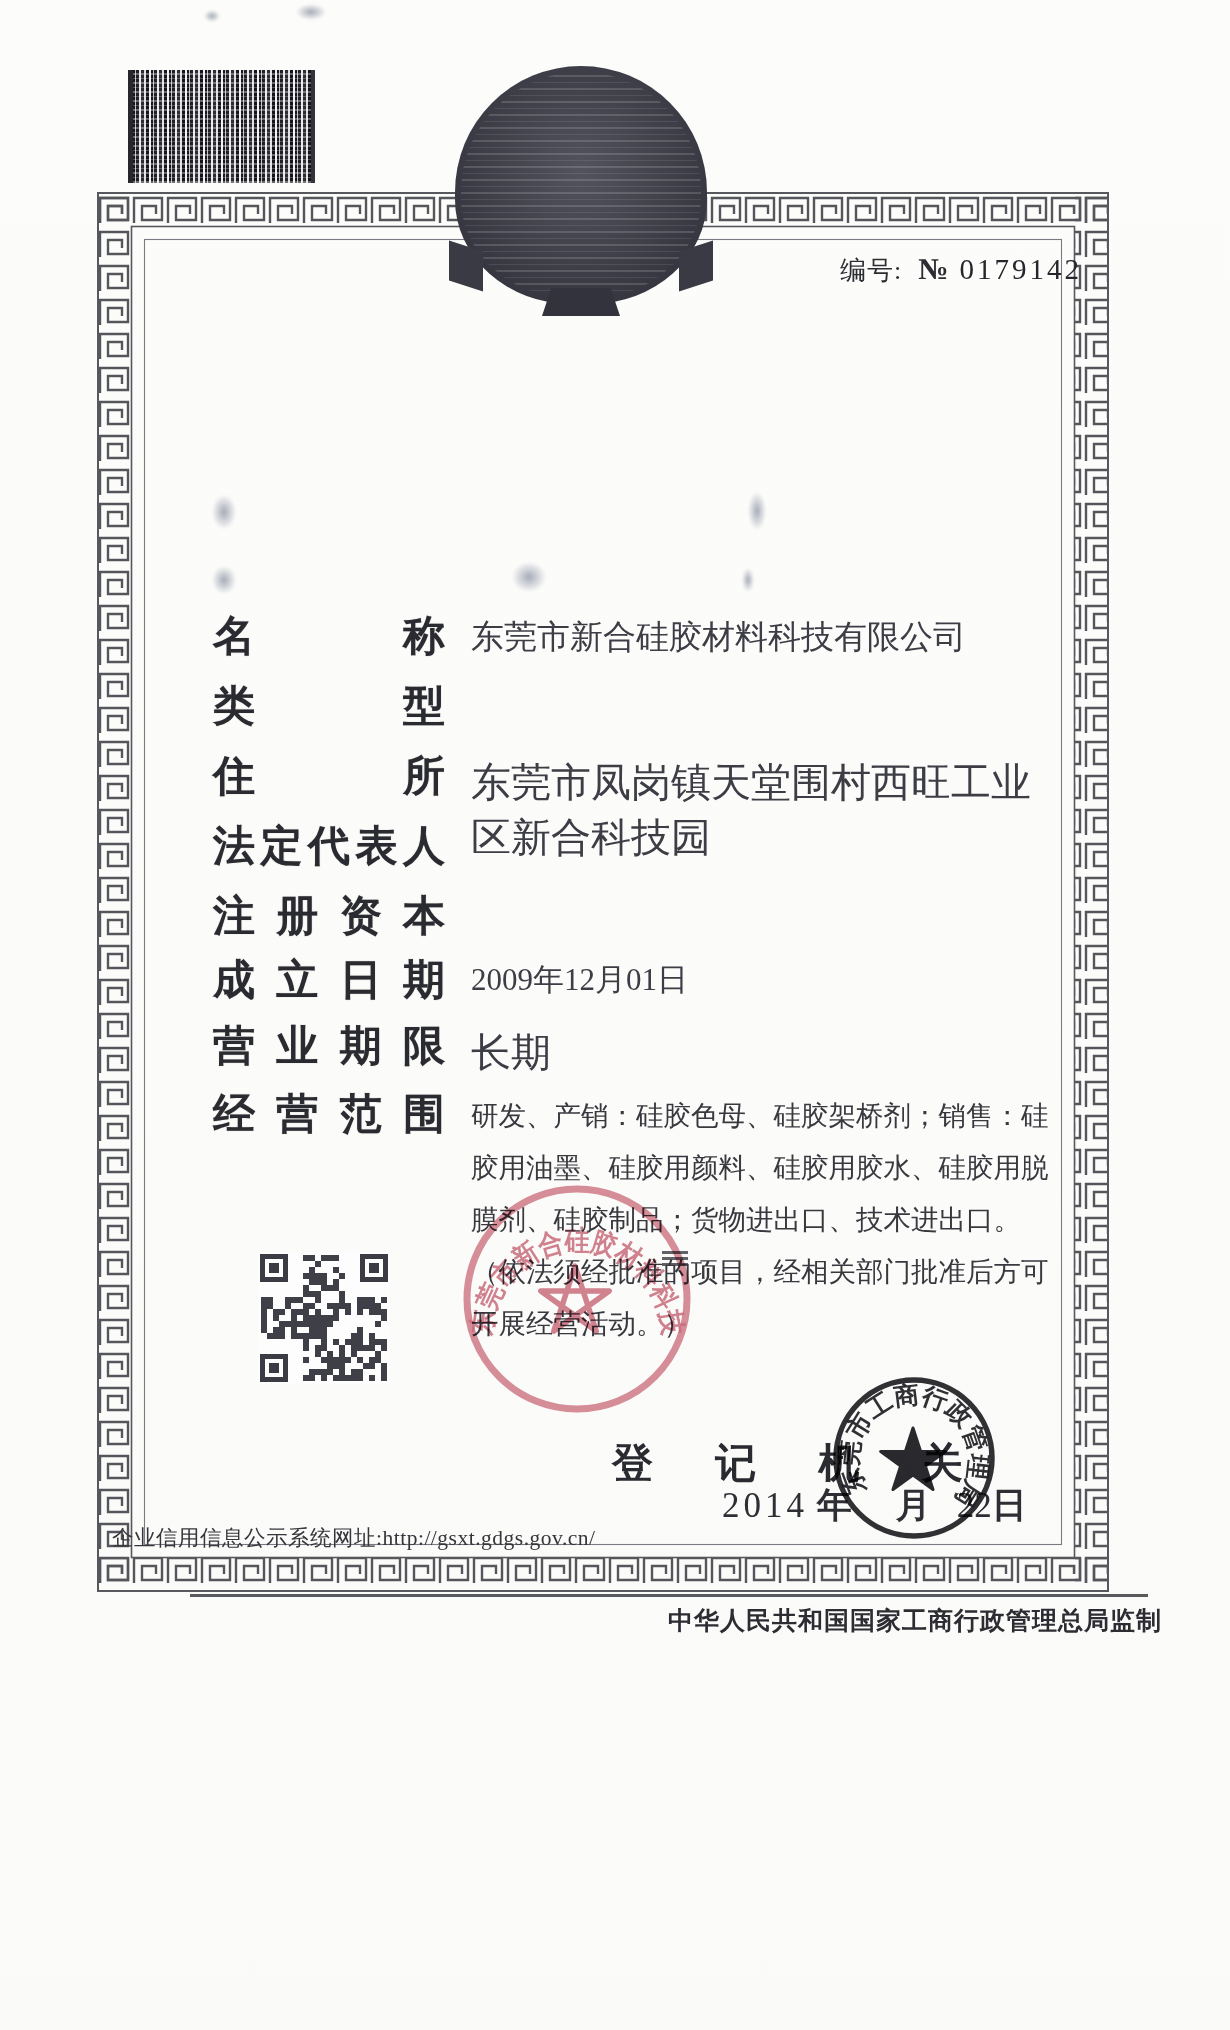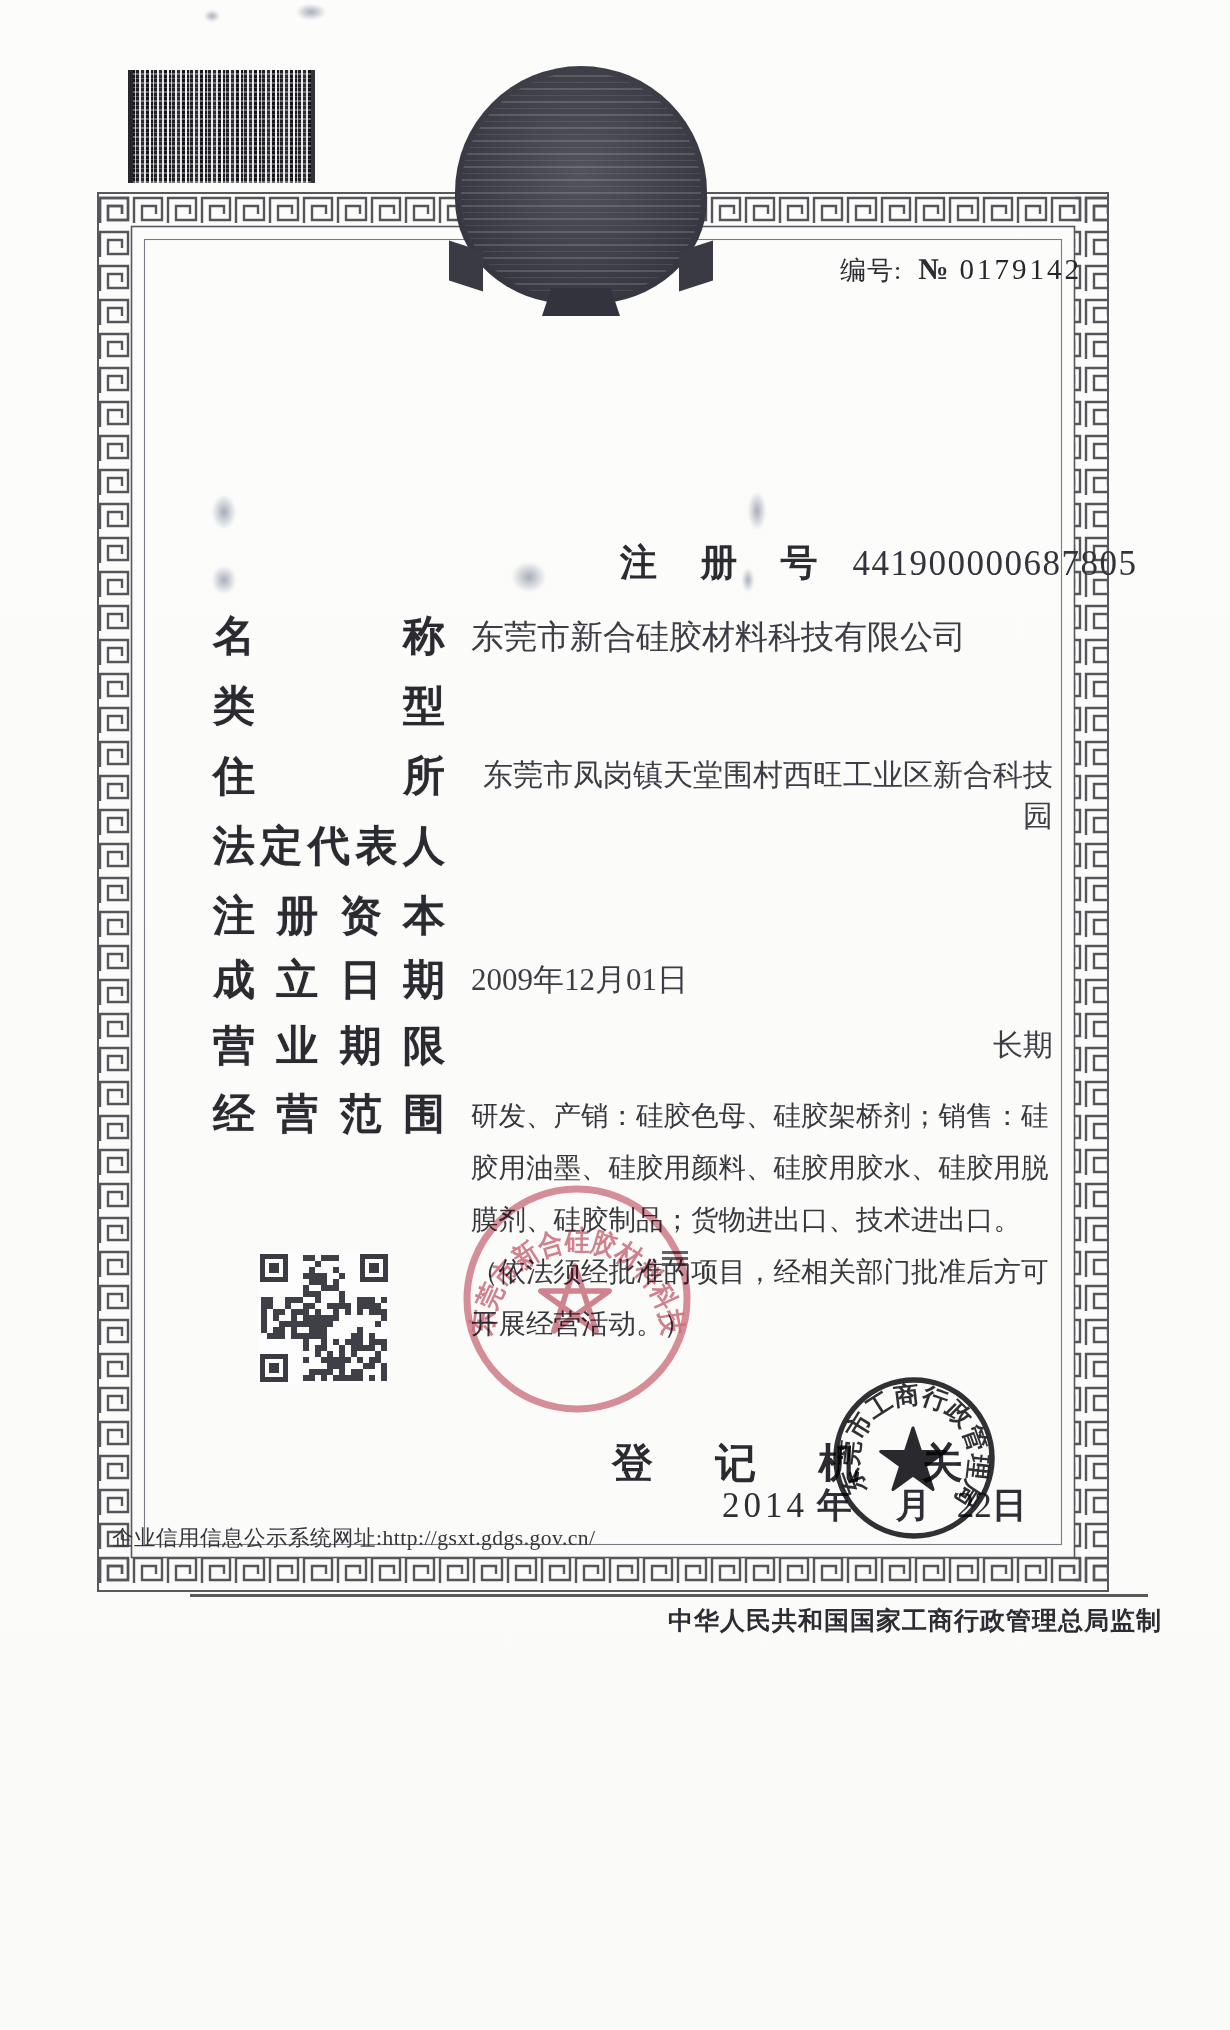--- a/index.html
+++ b/index.html
@@ -44,21 +44,21 @@
   .regno .lbl{font-size:37px;font-weight:bold;letter-spacing:17px;color:#2b2b32;}
   .regno .val{font-size:35px;letter-spacing:1.5px;color:#33333c;margin-left:14px;}
 
   
   .row{position:absolute;left:213px;width:840px;z-index:4;}
   .flabel{display:flex;justify-content:space-between;width:232px;
     font-size:42px;font-weight:bold;color:#2a2a31;float:left;
     text-shadow:0 0 1px rgba(30,30,36,.4);}
   .fvalue{margin-left:258px;font-size:31px;color:#3d3d46;padding-top:7px;
     font-family:"Liberation Serif","DejaVu Serif",serif;}
-  .fvalue.small{font-size:30px;text-align:right;}
+  .fvalue.small{font-size:40px;}
   .fvalue.scope{font-size:27.5px;line-height:52px;width:588px;padding-top:4px;color:#38383f;}
   .scope-mark{position:absolute;left:662px;top:1250px;width:26px;height:16px;z-index:4;
     background:repeating-linear-gradient(0deg,#3c3c42 0 3px,transparent 3px 6px);opacity:.8;}
 
   
   .qr{left:258px;top:1252px;width:132px;height:132px;z-index:4;background:#fdfdfd;}
   .qr .m{position:absolute;background:#3f3f48;}
   .qr .finder{position:absolute;width:28px;height:28px;border:5px solid #3b3b44;box-sizing:border-box;background:#fdfdfd;}
   .qr .finder::after{content:"";position:absolute;left:4px;top:4px;width:10px;height:10px;background:#3b3b44;}
   .qr .f-tl{left:2px;top:2px;} .qr .f-tr{right:2px;top:2px;} .qr .f-bl{left:2px;bottom:2px;}
@@ -108,24 +108,20 @@
     <rect x="1" y="1" width="1010" height="1398" fill="none" stroke="#57575e" stroke-width="2"></rect>
     <rect x="34.5" y="34.5" width="943" height="1331" fill="none" stroke="#57575e" stroke-width="1.6"></rect>
     <rect x="47.5" y="47.5" width="917" height="1305" fill="none" stroke="#7a7a82" stroke-width="1.1"></rect>
   </svg>
 
   <div class="abs serial">
     <span>编号:</span><span class="no">№</span><span class="num">0179142</span>
   </div>
 
 
-  <div class="abs regno">
-    <span class="lbl">注 册 号</span>
-    <span class="val">441900000687805</span>
-  </div>
 
   <div class="row" style="top:608px">
     <div class="flabel">
         <span>名</span>
         <span>称</span>
       </div>
     <div class="fvalue" style="font-size:33px">东莞市新合硅胶材料科技有限公司</div>
   </div>
   <div class="row" style="top:678px">
     <div class="flabel">

